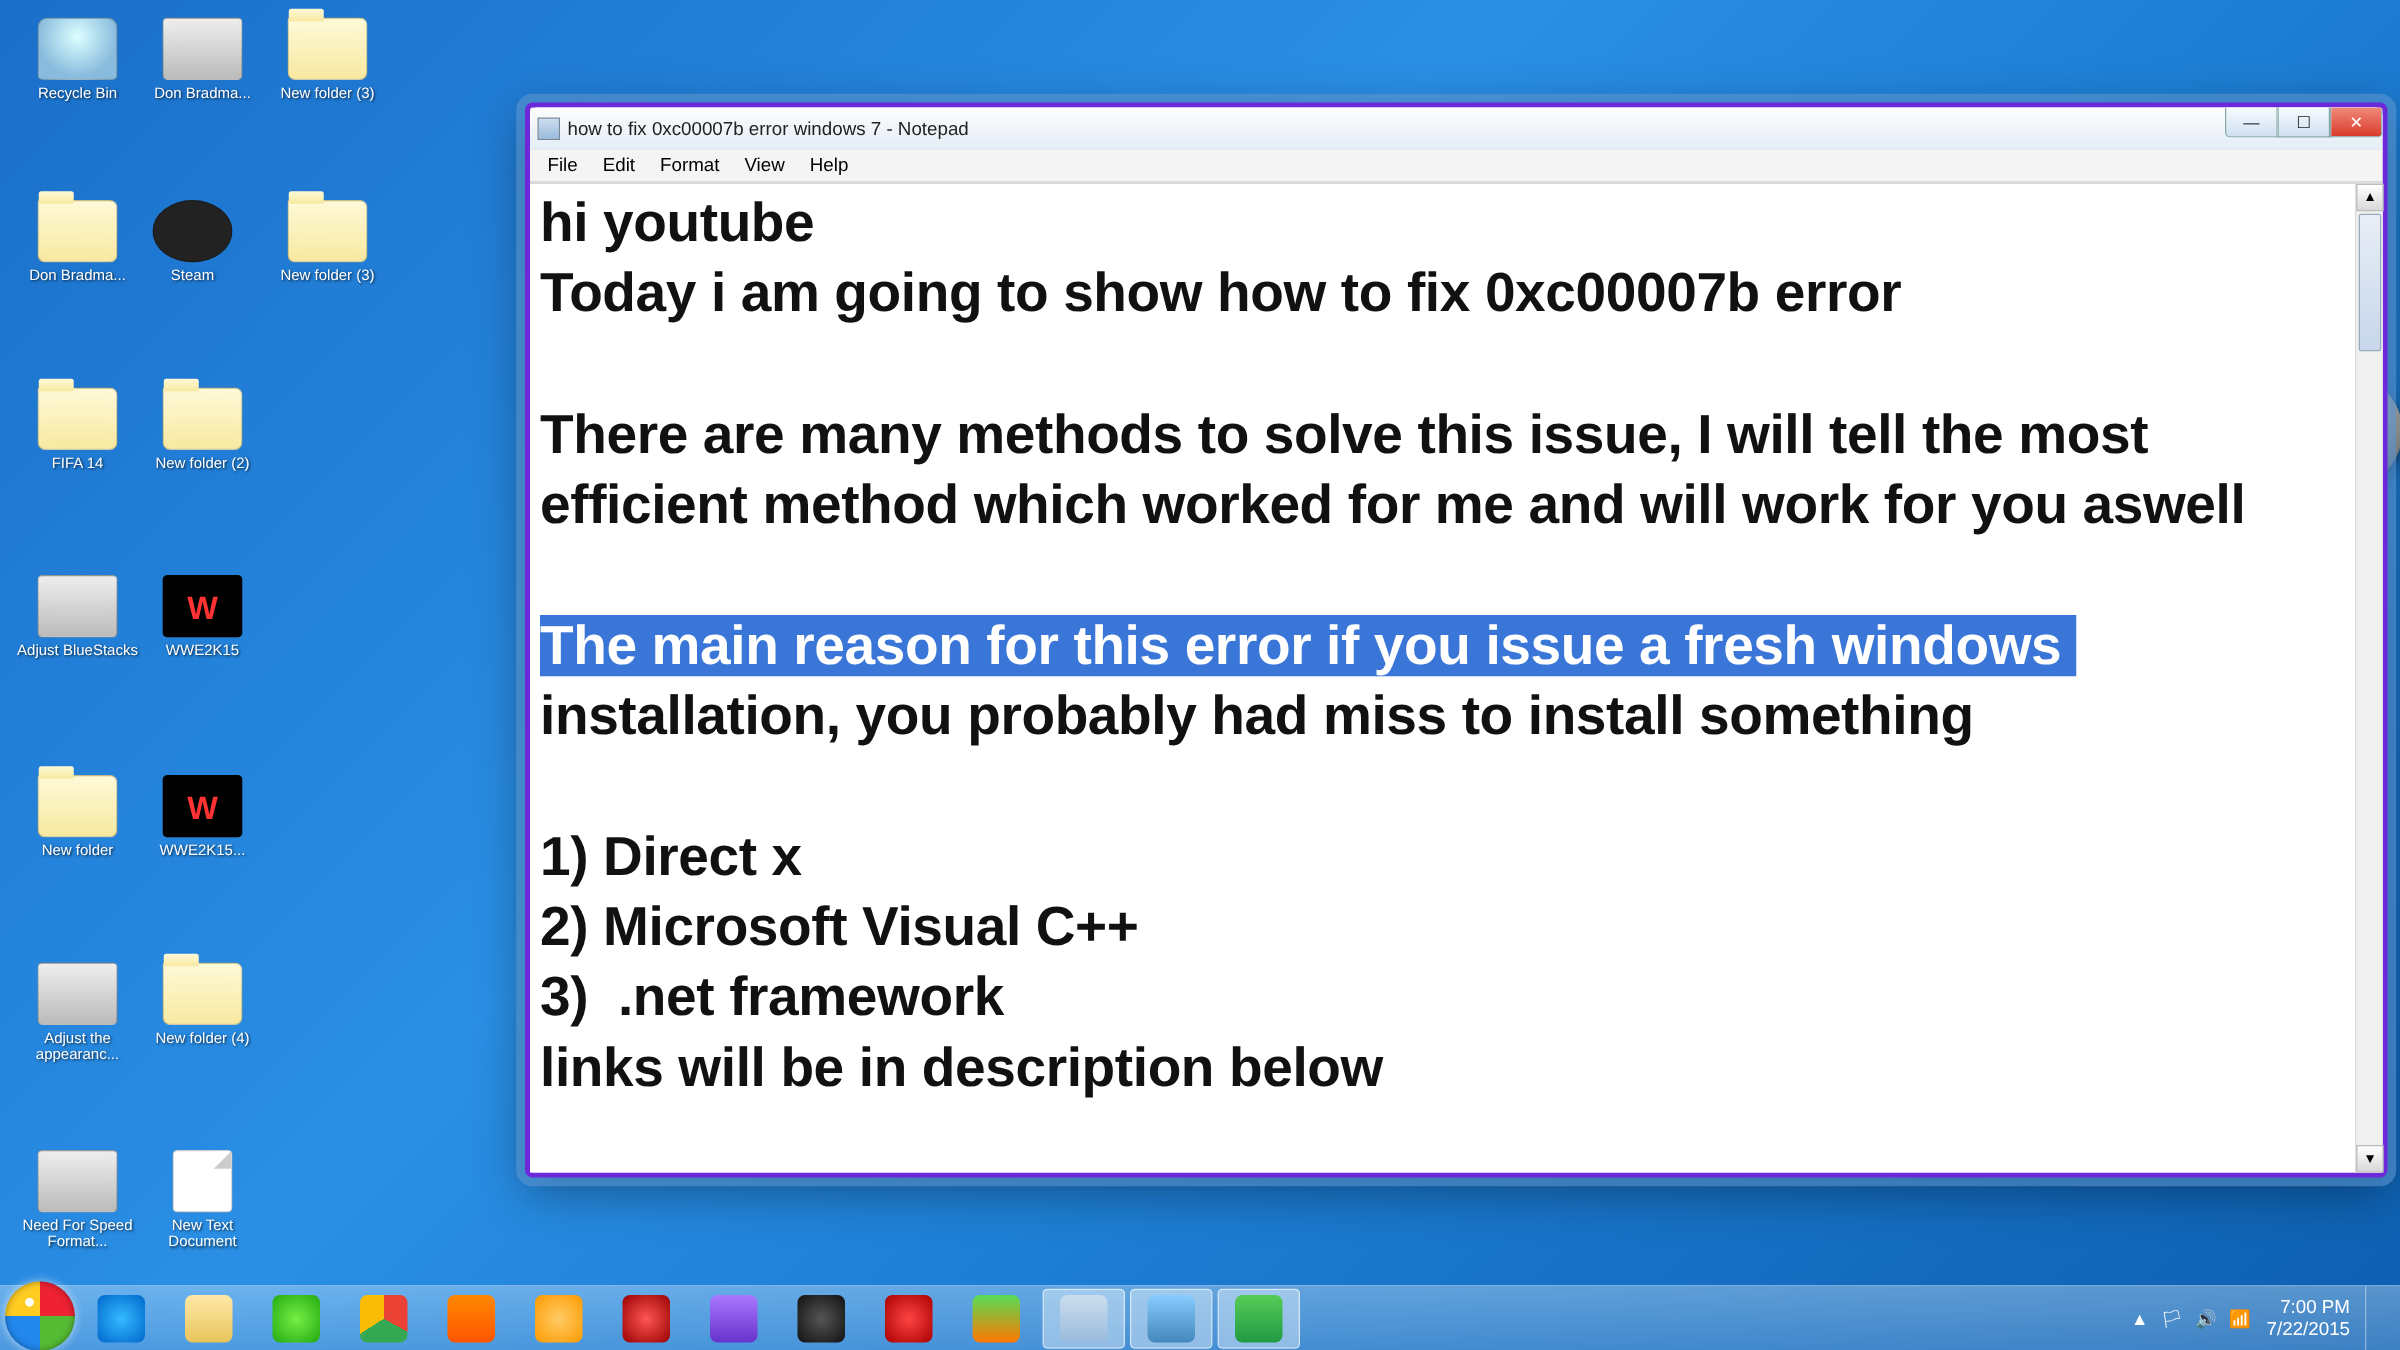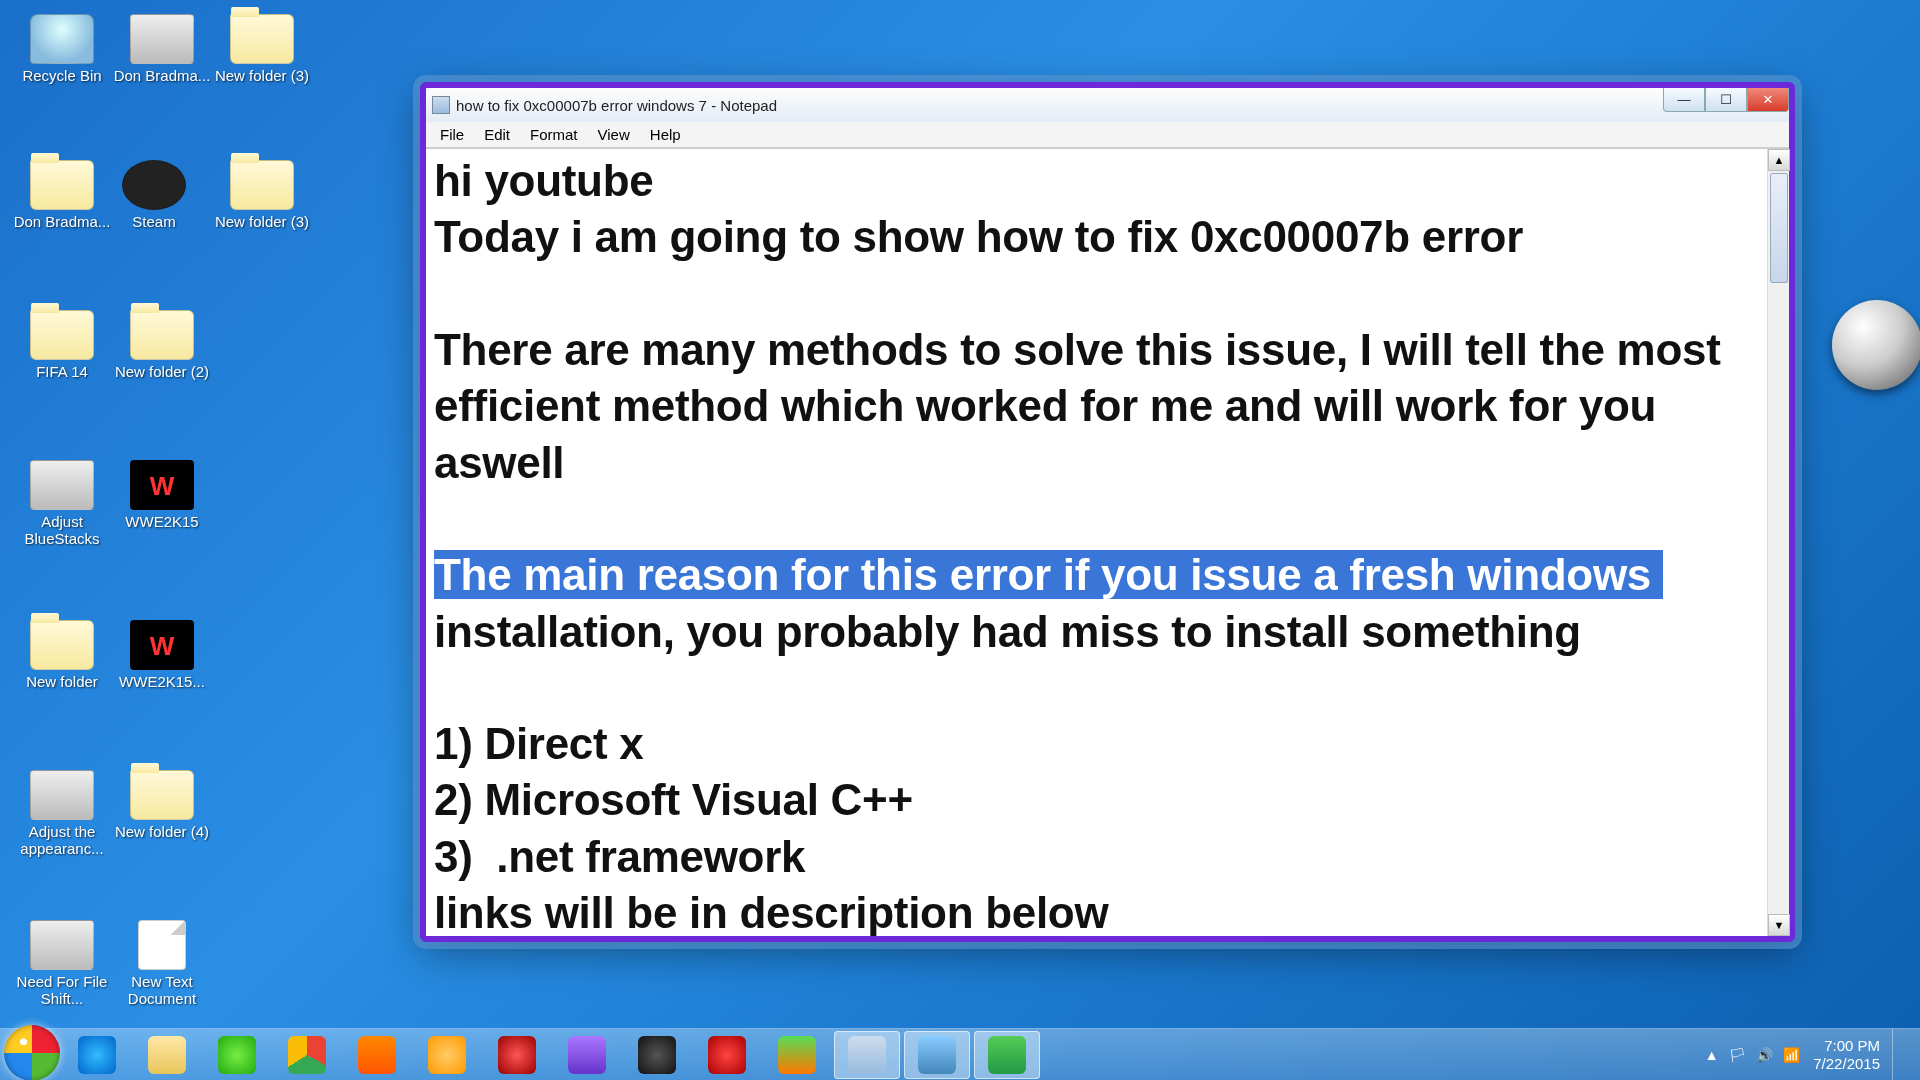--- a/index.html
+++ b/index.html
@@ -11,24 +11,24 @@
 .dicon { position: absolute; width: 100px; text-align: center; color: #fff; cursor: pointer; }
 .dicon .glyph { width: 64px; height: 50px; margin: 0 auto 4px; background: rgba(255,255,255,.75); border: 1px solid rgba(0,0,0,.2); border-radius: 4px; position: relative; }
 .dicon .glyph.folder { background: linear-gradient(#fff9d8,#f7e9a0); border-radius: 2px 6px 6px 6px; }
 .dicon .glyph.folder::before { content:''; position:absolute; top:-8px; left:0; width:28px; height:10px; background:linear-gradient(#fff9d8,#f7e9a0); border-radius:2px 2px 0 0; }
 .dicon .glyph.bin { background: radial-gradient(circle at 50% 30%, #dff, #8bd 70%); border-radius: 8px 8px 4px 4px; }
 .dicon .glyph.app { background: linear-gradient(#eee,#bbb); }
 .dicon .glyph.txt { background:#fff; width:48px; }
 .dicon .glyph.txt::after { content:''; position:absolute; top:0; right:0; width:14px; height:14px; background:linear-gradient(135deg,#fff 49%,#ccc 50%); }
 .dicon .glyph.steam { background:#222; border-radius:50%; }
 .dicon .glyph.wwe { background:#000; color:#f33; font-weight:bold; font-size:26px; line-height:50px; }
-.dicon .label { font-size: 15px; line-height: 1.1; text-shadow: 1px 1px 2px rgba(0,0,0,.7); word-wrap: break-word; }
-
-
-.win { position: absolute; left: 420px; top: 82px; width: 1375px; height: 860px; background:#f0f0f0; border: 6px solid #6d28d9; border-radius: 6px; box-shadow: 0 0 0 7px rgba(90,150,210,.6), 0 10px 40px rgba(0,0,0,.4); }
+.dicon .label { font-size: 12px; line-height: 1.1; text-shadow: 1px 1px 2px rgba(0,0,0,.7); word-wrap: break-word; }
+
+
+.win { position: absolute; left: 420px; top: 82px; width: 1490px; height: 860px; background:#f0f0f0; border: 4px solid #6d28d9; border-radius: 6px; box-shadow: 0 0 0 7px rgba(90,150,210,.6), 0 10px 40px rgba(0,0,0,.4); }
 .titlebar { height: 34px; background: linear-gradient(#fdfdfd,#e3ecf6); border-radius: 6px 6px 0 0; display:flex; align-items:center; padding: 0 6px; font-size: 15px; color:#222; position:relative; }
 .titlebar .ticon { width:18px; height:18px; margin-right:6px; background:linear-gradient(#cde,#9bd); border:1px solid #789; }
 .titlebar .wbtns { position:absolute; right:0; top:0; display:flex; }
 .titlebar .wbtn { width:42px; height:24px; background:linear-gradient(#f7fbff,#cfe0f2); border:1px solid #8aa; border-top:none; display:flex; align-items:center; justify-content:center; font-size:13px; cursor:pointer; }
 .titlebar .wbtn.close { background:linear-gradient(#f08a7a,#d93b2b); color:#fff; border-radius:0 0 4px 0; }
 .titlebar .wbtn.min { border-radius:0 0 0 4px; }
 .menubar { height: 26px; background:#f4f4f4; border-bottom:1px solid #d0d0d0; display:flex; align-items:center; padding:0 6px; font-size:15px; gap: 4px; }
 .menubar span { padding: 2px 8px; cursor:pointer; }
 .textarea-wrap { position:absolute; top:60px; left:0; right:0; bottom:0; background:#fff; border-top:1px solid #ccc; }
 .textarea { position:absolute; inset:0 22px 0 0; padding: 4px 8px; font-family: Arial, sans-serif; font-size: 44px; font-weight: 600; line-height: 1.28; color:#111; white-space: pre-wrap; overflow:hidden; letter-spacing: -0.3px; }
@@ -108,21 +108,21 @@
     <div class="dicon" style="left: 12px; top: 770px;">
       <div class="glyph app"></div>
       <div class="label">Adjust the appearanc...</div>
     </div>
     <div class="dicon" style="left: 112px; top: 770px;">
       <div class="glyph folder"></div>
       <div class="label">New folder (4)</div>
     </div>
     <div class="dicon" style="left: 12px; top: 920px;">
       <div class="glyph app"></div>
-      <div class="label">Need For File Shift...</div>
+      <div class="label">Need For Speed Format...</div>
     </div>
     <div class="dicon" style="left: 112px; top: 920px;">
       <div class="glyph txt"></div>
       <div class="label">New Text Document</div>
     </div>
   </div>
 
 <div class="gadget"></div>
 
 <div class="win">

